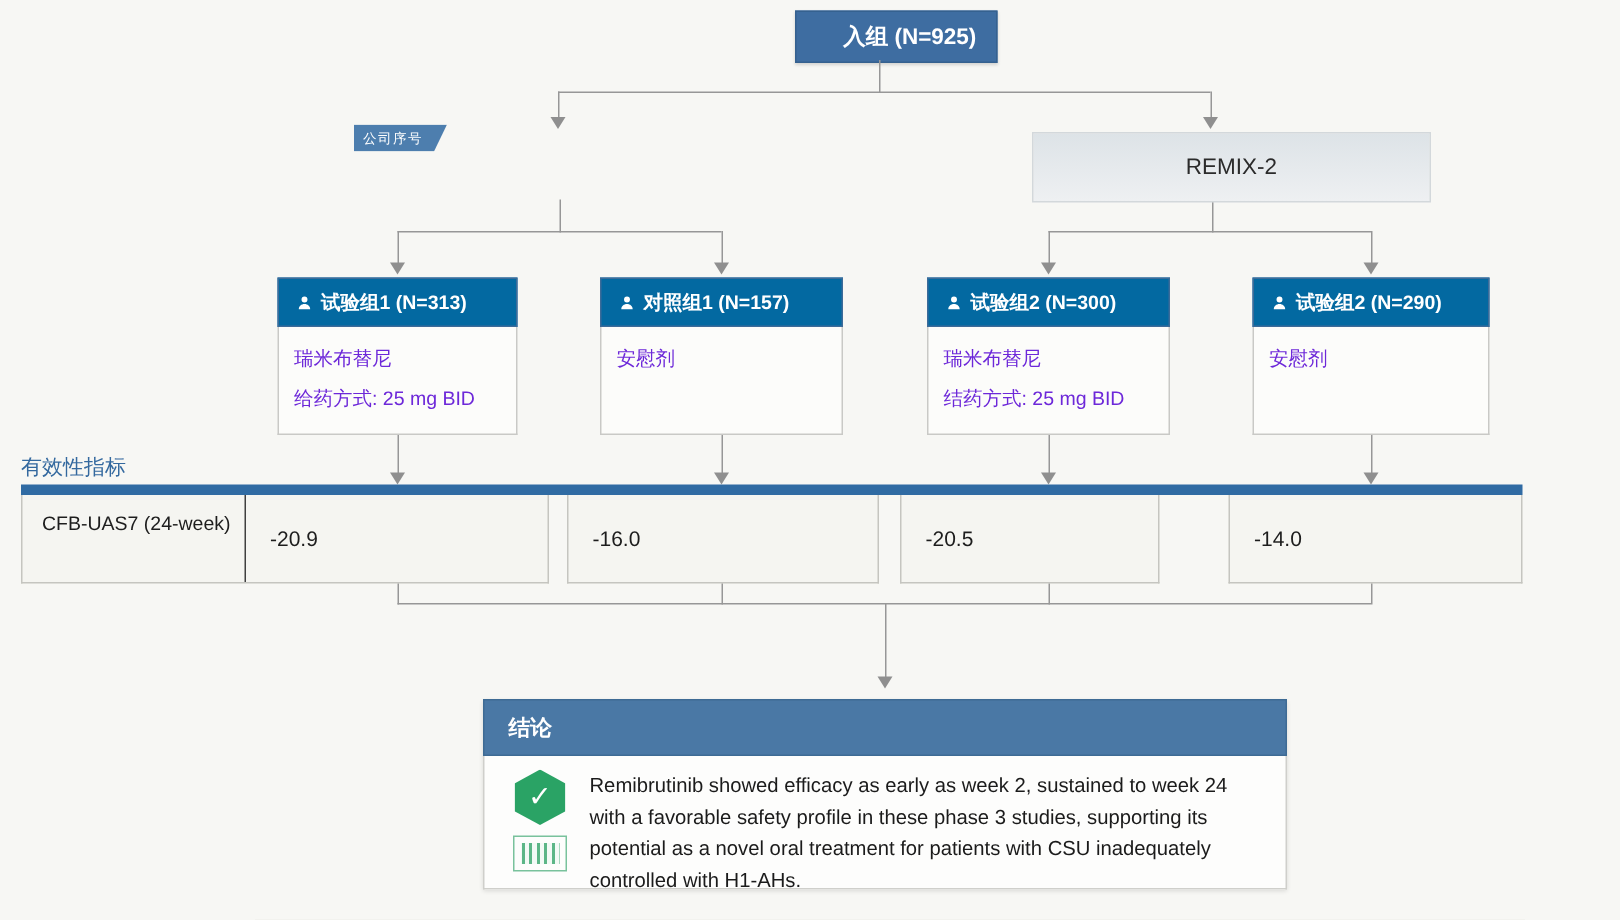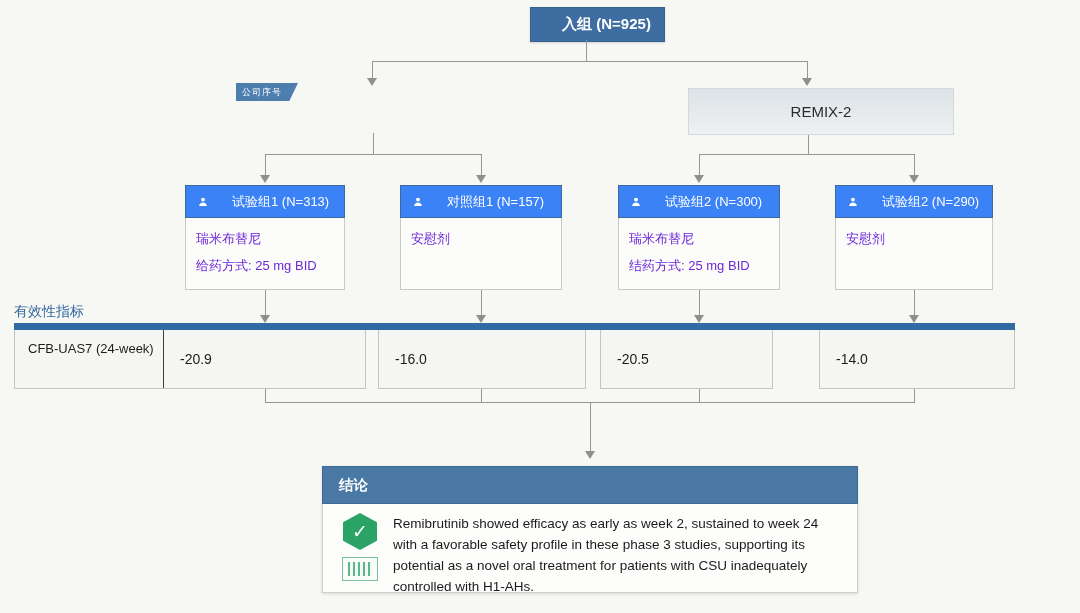--- a/index.html
+++ b/index.html
@@ -24,22 +24,22 @@
     clip-path:polygon(0 0,100% 0,86% 100%,0 100%);letter-spacing:1px;}
 
   
   .remix{position:absolute;top:88px;height:45px;z-index:1;
     background:linear-gradient(180deg,#dde3e7 0%,#eef0f2 100%);
     border:1px solid #d3d8db;color:#2b2b2b;font-size:15px;
     display:flex;align-items:center;justify-content:center;}
 
   
   .group{position:absolute;top:185px;height:105px;box-sizing:border-box;}
-  .ghead{height:33px;background:#3b82f6;border:1px solid #3c6b99;color:#fff;
-    font-size:13px;font-weight:normal;display:flex;align-items:center;gap:22px;
+  .ghead{height:33px;background:#0369a1;border:1px solid #3c6b99;color:#fff;
+    font-size:13px;font-weight:bold;display:flex;align-items:center;gap:4px;
     padding:0 10px;box-sizing:border-box;}
   .ghead svg{width:14px;height:14px;flex:0 0 auto;}
   .gbody{height:72px;background:#fcfcfa;border:1px solid #c9c9c6;border-top:none;
     box-sizing:border-box;padding:7px 10px 0 10px;font-size:13px;color:#6d28d9;
     line-height:27px;}
 
   
   .mlabel{position:absolute;left:14px;top:303px;color:#34699f;font-size:14px;font-weight:500;}
   .tbar{position:absolute;left:14px;top:323px;width:1001px;height:7px;background:#306ba3;}
   .tcell{position:absolute;top:330px;height:59px;background:#f5f5f1;

